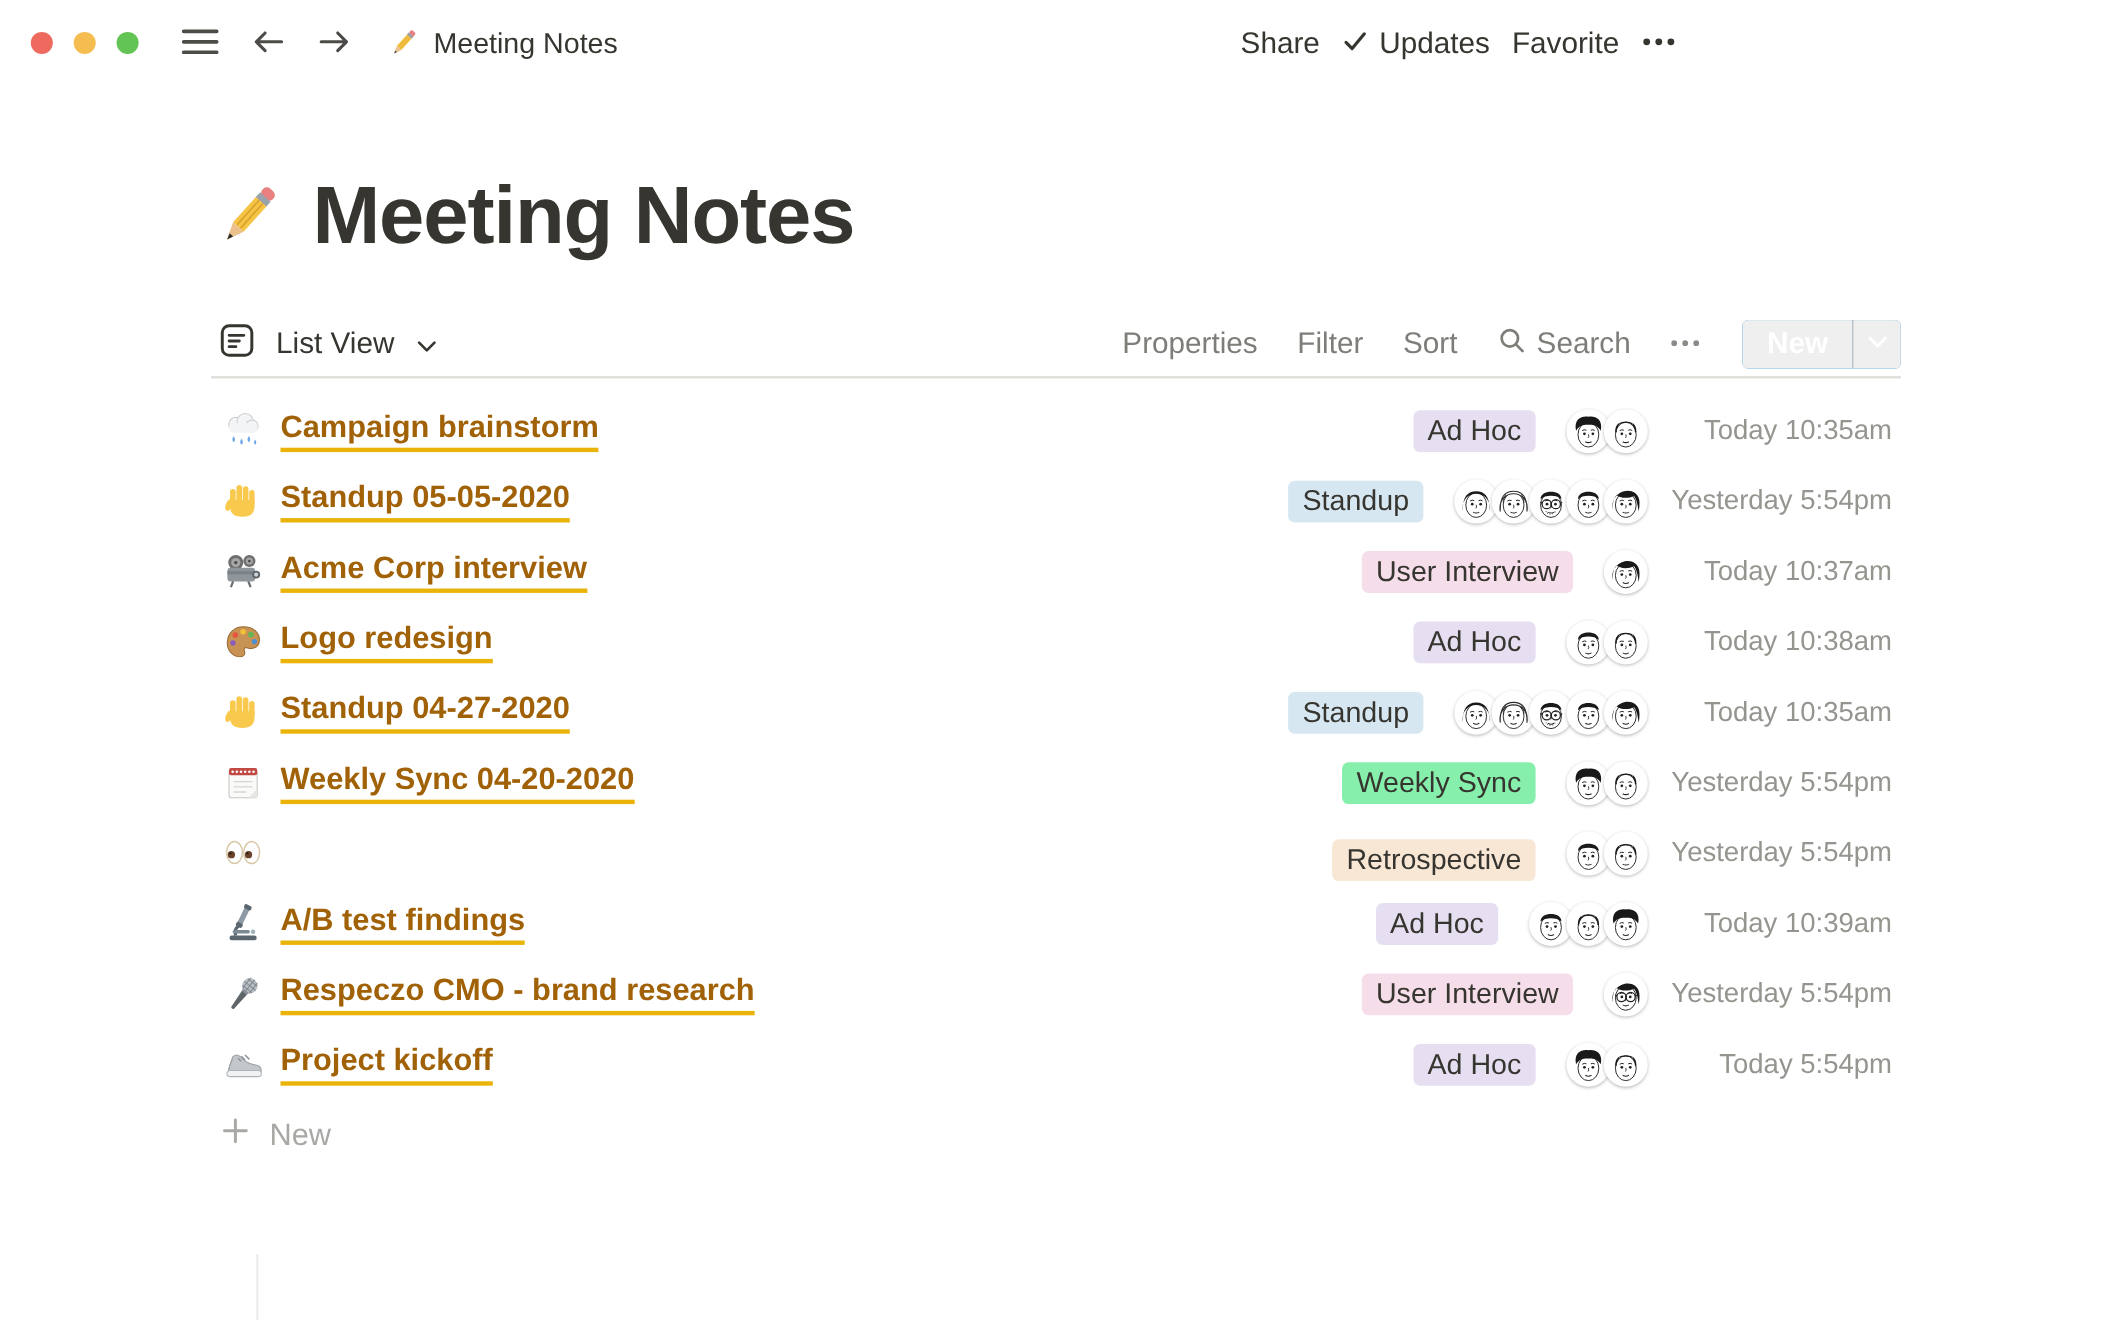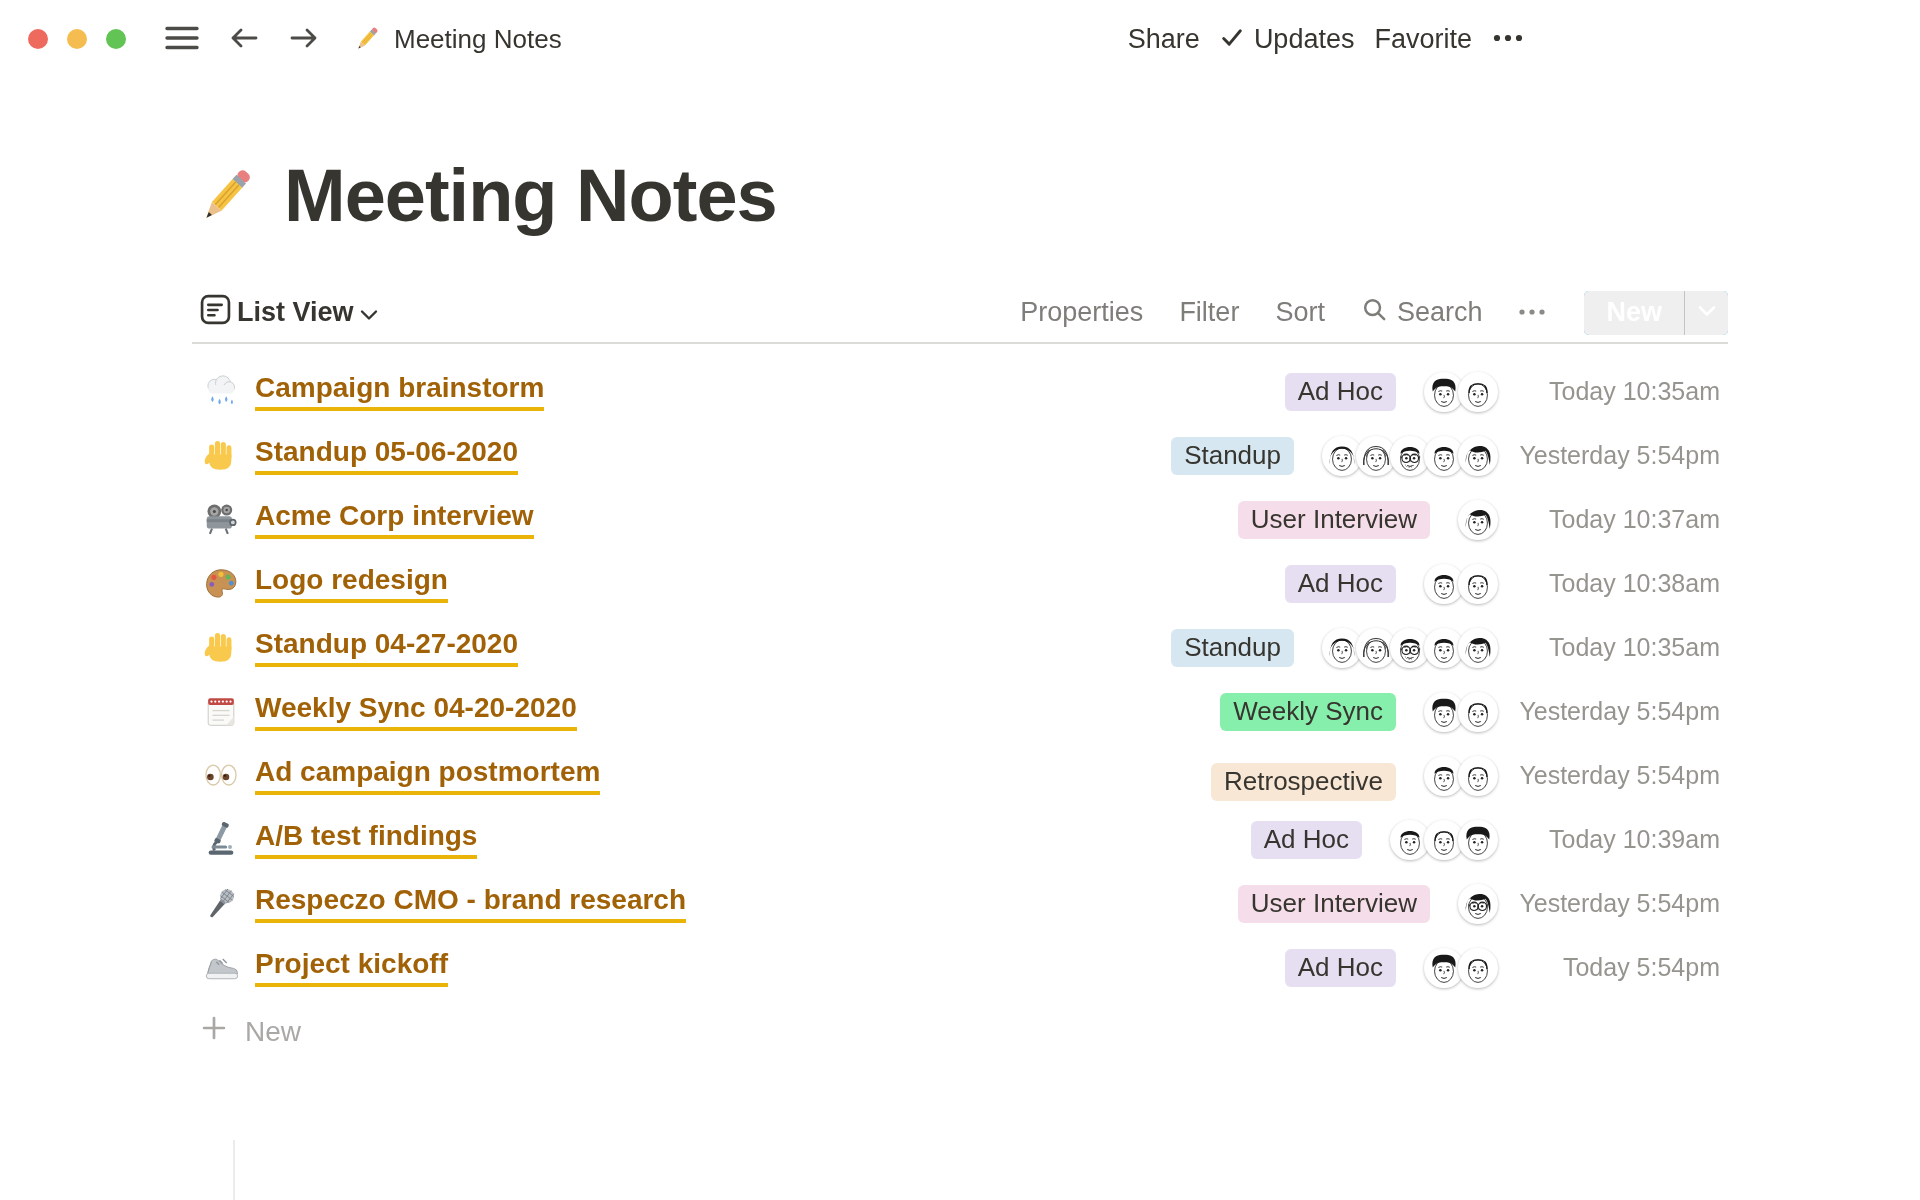--- a/index.html
+++ b/index.html
@@ -25,21 +25,21 @@
   .topbar-right button { background:none; border:none; padding:0; font-family:inherit; font-size:27px; color:#37352F; cursor:pointer; display:flex; align-items:center; gap:10px; }
 
   
   .content { padding-left:192px; width:1728px; }
   .page-title { display:flex; align-items:flex-end; gap:24px; margin-top:78px; }
   .page-title .emoji svg { width:68px; height:68px; display:block; margin-bottom:6px; }
   .page-title h1 { margin:0; font-size:74px; line-height:1.08; font-weight:700; letter-spacing:-1px; color:#37352F; }
 
   
   .toolbar { margin-top:48px; height:60px; display:flex; align-items:center; border-bottom:2px solid #DBDBD8; }
-  .view-btn { display:flex; align-items:center; gap:6px; background:none; border:none; padding:0 8px; font-family:inherit; font-size:27px; font-weight:700; color:#37352F; cursor:pointer; }
+  .view-btn { display:flex; align-items:center; gap:20px; background:none; border:none; padding:0 8px; font-family:inherit; font-size:27px; font-weight:400; color:#37352F; cursor:pointer; }
   .toolbar-right { margin-left:auto; display:flex; align-items:center; gap:36px; }
   .tb-text-btn { background:none; border:none; padding:0; font-family:inherit; font-size:27px; color:#7E7D79; cursor:pointer; display:flex; align-items:center; gap:9px; }
   .new-split { display:flex; height:44px; border-radius:5px; overflow:hidden; margin-left:2px; }
   .new-main { border:none; padding:0 22px; font-family:inherit; font-size:27px; font-weight:700; color:#fff; cursor:pointer; display:flex; align-items:center; }
   .new-chev { border:none; width:44px; cursor:pointer; display:flex; align-items:center; justify-content:center; color:#fff; border-left:1px solid rgba(0,0,0,0.18); padding:0; }
 
   
   .rows { margin-top:16px; }
   .lrow { height:64px; display:flex; align-items:center; padding-right:8px; cursor:pointer; }
   .row-emoji { width:38px; height:38px; margin-left:10px; flex:none; }
@@ -255,21 +255,21 @@
               <g fill="#F8C94C">
                 <rect x="7.5" y="8" width="5.4" height="17" rx="2.7"></rect>
                 <rect x="13.6" y="4.2" width="5.4" height="20" rx="2.7"></rect>
                 <rect x="19.7" y="5.2" width="5.4" height="19" rx="2.7"></rect>
                 <rect x="25.8" y="8.8" width="5.2" height="15.5" rx="2.6"></rect>
                 <path d="M7.5 18.5 h23.4 v6.5 q0 9.5 -11.7 9.5 q-11.7 0 -11.7 -9.5 Z"></path>
                 <ellipse cx="6.8" cy="23" rx="3.2" ry="6.2" transform="rotate(26 6.8 23)"></ellipse>
               </g>
             </svg>
           </span>
-          <span class="row-title">Standup 05-06-2020</span>
+          <span class="row-title">Standup 05-05-2020</span>
           <span class="row-right">
             <span class="tag" style="background: rgb(214, 231, 241);">Standup</span>
             <span class="avatars">
               <span class="avatar">
                 <svg viewBox="0 0 40 40">
                   <ellipse cx="20" cy="23.5" rx="10.5" ry="12.5" fill="#fff" stroke="#2e2e2e" stroke-width="1"></ellipse>
 <path d="M13.8 19.4 q2.2 -1.4 4.2 -0.4 M22.4 19 q2 -1 4 0.2" stroke="#222" stroke-width="1" fill="none"></path>
 <circle cx="16" cy="22.6" r="1.4" fill="#222"></circle>
                   <circle cx="24.5" cy="22.6" r="1.4" fill="#222"></circle>
 <path d="M20 23.2 q1 2.5 -0.4 3.6" stroke="#222" stroke-width="0.9" fill="none"></path>
@@ -556,21 +556,20 @@
           <span class="row-emoji">
             <svg viewBox="0 0 40 40">
               <ellipse cx="11.8" cy="19" rx="7.6" ry="10.5" fill="#fff" stroke="#D9C9A8" stroke-width="1.4"></ellipse>
               <ellipse cx="28.2" cy="19" rx="7.6" ry="10.5" fill="#fff" stroke="#D9C9A8" stroke-width="1.4"></ellipse>
               <circle cx="8.8" cy="21" r="3.5" fill="#6A4328"></circle>
               <circle cx="25.2" cy="21" r="3.5" fill="#6A4328"></circle>
               <circle cx="7.8" cy="19.8" r="1.1" fill="#2b1a0e"></circle>
               <circle cx="24.2" cy="19.8" r="1.1" fill="#2b1a0e"></circle>
             </svg>
           </span>
-          <span class="row-title">Ad campaign postmortem</span>
           <span class="row-right">
             <span class="tag" style="background: rgb(249, 231, 214); margin-top: 12px;">Retrospective</span>
             <span class="avatars">
               <span class="avatar">
                 <svg viewBox="0 0 40 40">
                   <ellipse cx="20" cy="23.5" rx="10.5" ry="12.5" fill="#fff" stroke="#2e2e2e" stroke-width="1"></ellipse>
 <path d="M13.8 19.4 q2.2 -1.4 4.2 -0.4 M22.4 19 q2 -1 4 0.2" stroke="#222" stroke-width="1" fill="none"></path>
 <circle cx="16" cy="22.6" r="1.4" fill="#222"></circle>
                   <circle cx="24.5" cy="22.6" r="1.4" fill="#222"></circle>
 <path d="M20 23.2 q1 2.5 -0.4 3.6" stroke="#222" stroke-width="0.9" fill="none"></path>

